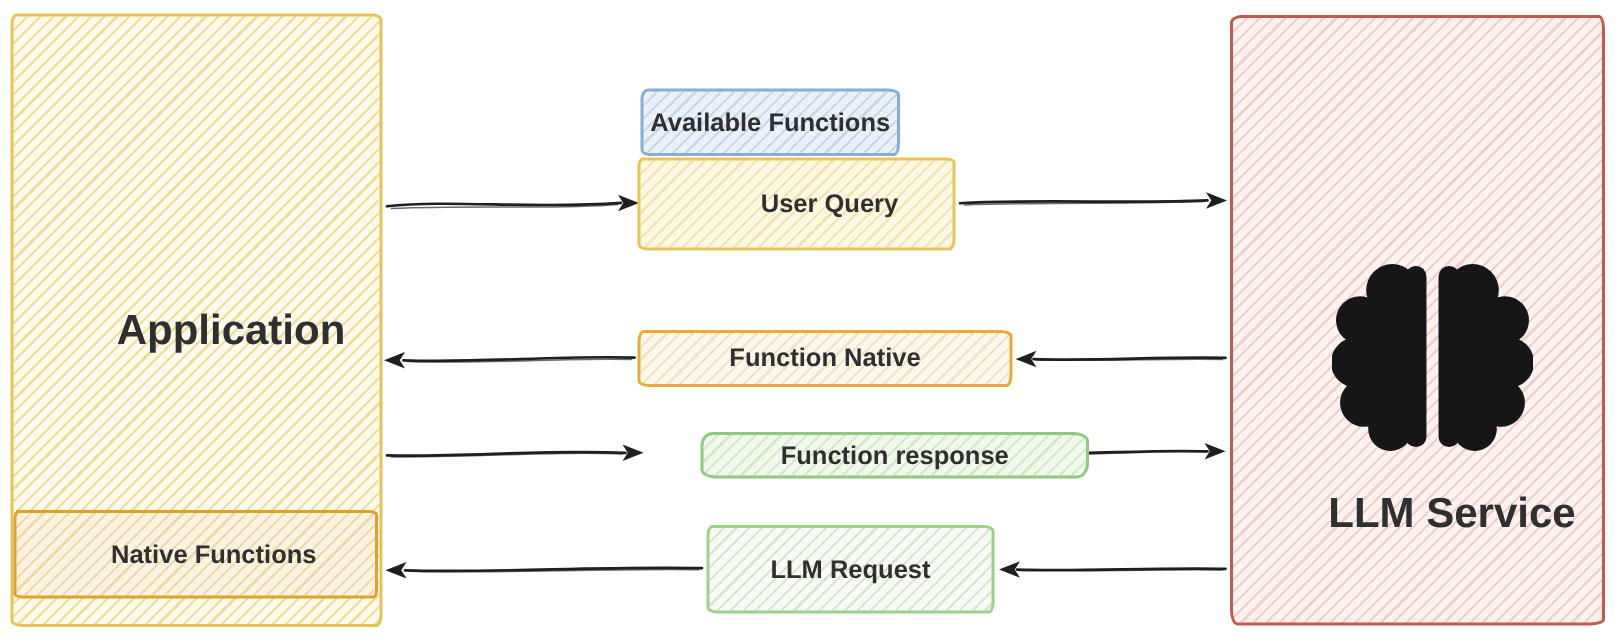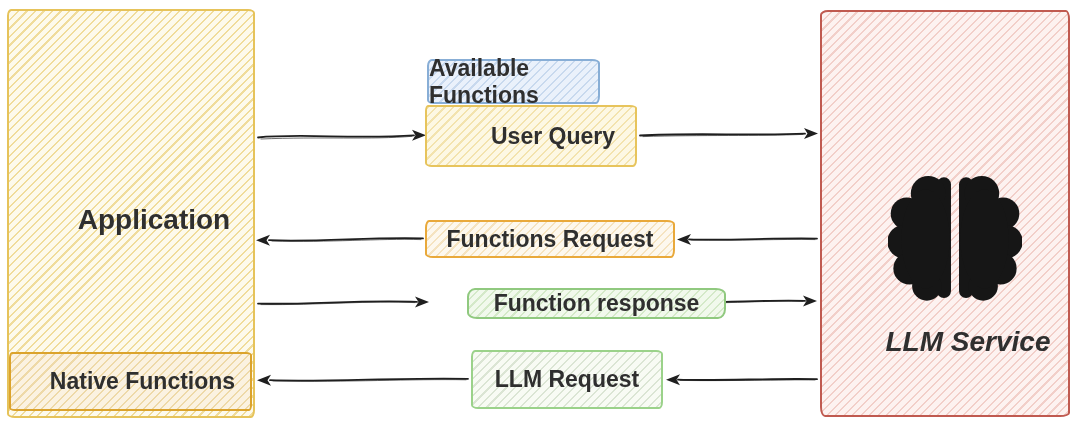--- a/index.html
+++ b/index.html
@@ -7,37 +7,37 @@
     position:relative;width:1080px;height:426px;background:#ffffff;overflow:hidden;
     font-family:"Liberation Sans", sans-serif;color:var(--ink,#2f2f2f);
   }
   .box{
     position:absolute;box-sizing:border-box;border:2px solid;
     display:flex;align-items:center;justify-content:center;
     background-color:var(--fill,#fff);
     background-image:repeating-linear-gradient(135deg,var(--hatch,transparent) 0,var(--hatch,transparent) 1.5px,transparent 1.5px,transparent 6px);
   }
   .title{font-size:28px;font-weight:700;padding-left:46px;}
-  .msglabel{font-size:23px;font-weight:700;}
+  .msglabel{font-size:17px;font-weight:700;}
 
   .app{left:7px;top:9px;width:248px;height:409px;z-index:1;
        --fill:var(--application-fill,#fdfaec);--hatch:var(--application-hatch,#f0dc9b);
        border-color:var(--application-border,#e6c35a);
        border-radius:4px 7px 4px 8px / 7px 4px 8px 4px;display:block;}
   .app .title{position:absolute;left:0;right:0;top:193px;text-align:center;}
 
-  .native{left:9px;top:352px;width:243px;height:59px;z-index:2;
+  .native{left:9px;top:340px;width:243px;height:59px;z-index:2;
        --fill:var(--native-fill,#fbf2e1);--hatch:var(--native-hatch,#eed9a8);
        border-color:var(--native-border,#dba32c);
        border-radius:3px 6px 3px 6px / 6px 3px 6px 3px;padding-left:24px;}
 
   .llm{left:820px;top:10px;width:250px;height:407px;z-index:1;
        --fill:var(--llm-fill,#fdf2f0);--hatch:var(--llm-hatch,#f2cfc9);
        border-color:var(--llm-border,#c05a50);
-       border-radius:8px 4px 10px 5px / 5px 9px 4px 10px;display:block;font-style:italic;}
+       border-radius:8px 4px 10px 5px / 5px 9px 4px 10px;display:block;}
   .brain{position:absolute;left:66px;top:160px;width:134px;height:134px;}
   .llm .title{position:absolute;left:0;right:0;top:314px;text-align:center;}
 
   .avail{left:427px;top:59px;width:173px;height:45px;z-index:3;
        --fill:var(--blue-fill,#eaf1fb);--hatch:var(--blue-hatch,#c8d9ee);
        border-color:var(--blue-border,#88aed6);
        border-radius:5px 8px 4px 6px / 7px 4px 8px 4px;}
   .query{left:425px;top:105px;width:212px;height:62px;z-index:2;
        --fill:var(--query-fill,#fdf8e4);--hatch:var(--query-hatch,#f3e3ae);
        border-color:var(--query-border,#e7c45c);
@@ -141,21 +141,21 @@
 
   <div class="box avail">
     <span class="msglabel">Available Functions</span>
   </div>
 
   <div class="box query">
     <span class="msglabel">User Query</span>
   </div>
 
   <div class="box request">
-    <span class="msglabel">Functions Request</span>
+    <span class="msglabel">Function Native</span>
   </div>
 
   <div class="box response">
     <span class="msglabel">Function response</span>
   </div>
 
   <div class="box llmresp">
     <span class="msglabel">LLM Request</span>
   </div>
 

